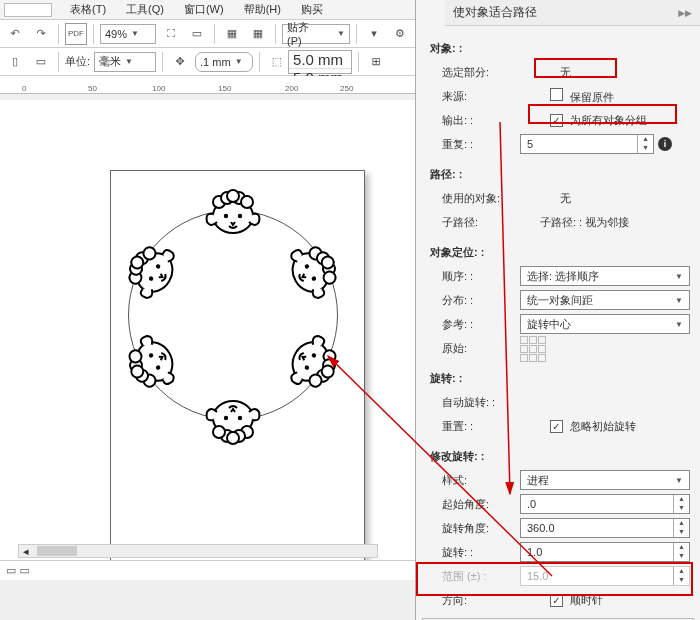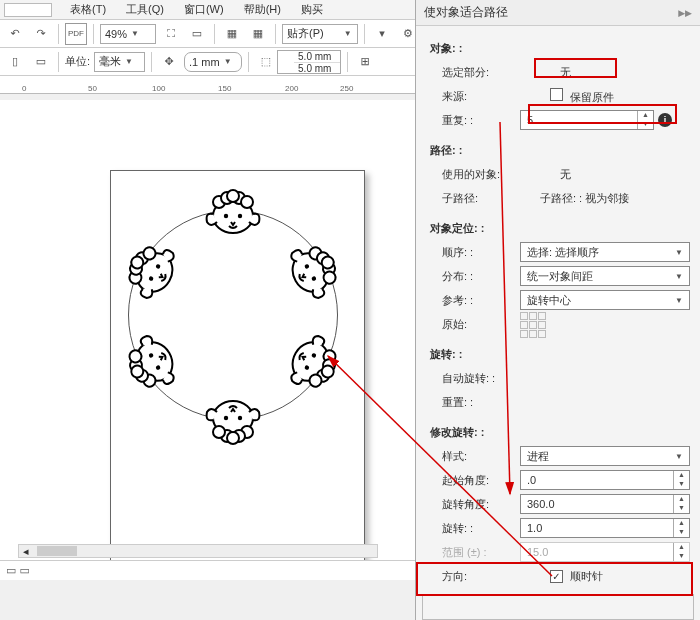--- a/index.html
+++ b/index.html
@@ -8,33 +8,33 @@
   .topbar { height: 20px; background: #f4f4f4; display: flex; align-items: center; padding-left: 4px; border-bottom: 1px solid #ccc; }
   .topbar .tab { width: 48px; height: 14px; border: 1px solid #bbb; background: #fff; margin-right: 8px; }
   .menu { padding: 0 10px; font-size: 11px; }
 
   .toolbar1, .toolbar2 { height: 28px; background: #fff; border-bottom: 1px solid #ccc; display: flex; align-items: center; padding: 0 4px; gap: 4px; }
   .tbtn { width: 22px; height: 22px; border: 1px solid transparent; display: flex; align-items: center; justify-content: center; color: #555; font-size: 11px; }
   .sep { width: 1px; height: 20px; background: #ccc; margin: 0 2px; }
   .combo { height: 20px; border: 1px solid #aaa; background: #fff; padding: 0 4px; display: flex; align-items: center; font-size: 11px; position: relative; }
   .combo .arrow { margin-left: 4px; font-size: 8px; color: #555; }
   .dual-field { display: flex; flex-direction: column; height: 24px; border: 1px solid #aaa; }
-  .dual-field .row { flex: 1; display: flex; align-items: center; font-size: 10px; padding: 0 4px; margin-left: 16px; }
+  .dual-field .row { flex: 1; display: flex; align-items: center; font-size: 15px; padding: 0 4px; }
   .dual-field .row + .row { border-top: 1px solid #ddd; }
 
   .ruler-h { height: 18px; background: #fff; position: relative; border-bottom: 1px solid #bbb; font-size: 8px; color: #666; display:flex; align-items:flex-end; padding-left:18px; }
   .ruler-h span { position:absolute; bottom:0; }
   .canvas-area { position: absolute; top: 100px; left: 0; width: 415px; height: 480px; background: #fff; }
   .canvas-page { position:absolute; left:110px; top:70px; width:255px; height:395px; background:#fff; border:1px solid #666; box-shadow:4px 4px 6px rgba(0,0,0,0.25); }
   .obj-circle { position:absolute; left:128px; top:110px; width:210px; height:210px; border:1px solid #555; border-radius:50%; }
   .sheep { position:absolute; width:60px; height:50px; }
   .sheep svg { width:100%; height:100%; }
 
   .panel { position:absolute; top:0; right:0; width:285px; height:620px; background:#f4f4f4; border-left:1px solid #aaa; font-size:11px; overflow:hidden; }
-  .panel-title { padding:4px 8px; font-size:12px; background:#eee; border-bottom:1px solid #ccc; display:flex; justify-content:space-between; align-items:center; }
+  .panel-title { padding:4px 8px; font-size:12px; background:#eee; border-bottom:1px solid #ccc; display:flex; justify-content:space-between; align-items:center;margin-left:29px; }
   .panel-title .arr { font-size:9px; color:#888; }
   .panel-body { padding:4px 10px 0 14px; }
   .prow { display:flex; align-items:center; height:24px; }
   .psub { width:90px; padding-left:12px; }
   .pfield { flex:1; }
   .pinput { display:flex; border:1px solid #888; background:#fff; height:20px; align-items:center; }
   .pinput span { flex:1; padding:0 6px; }
   .pinput .spin2 { width:16px; border-left:1px solid #aaa; display:flex; flex-direction:column; height:100%; }
   .pinput .spin2 div { flex:1; font-size:7px; text-align:center; line-height:1.1; color:#555; }
   .pselect { border:1px solid #888; background:#fff; height:20px; display:flex; align-items:center; padding:0 6px; justify-content:space-between; }
@@ -81,38 +81,38 @@
   <div class="combo" style="width:56px;">
     <span>49%</span>
       <span class="arrow">▼</span>
   </div>
   <div class="tbtn">⛶</div>
   <div class="tbtn">▭</div>
   <div class="sep"></div>
   <div class="tbtn">▦</div>
   <div class="tbtn">▦</div>
   <div class="sep"></div>
-  <div class="combo" style="width:76px;gap:16px;">
+  <div class="combo" style="width:68px;gap:16px;">
     <span>贴齐(P)</span>
       <span class="arrow">▼</span>
   </div>
   <div class="sep"></div>
   <div class="tbtn">▾</div>
   <div class="tbtn">⚙</div>
   <div class="sep"></div>
   <div class="tbtn">▶</div>
   <span>启动</span>
 </div>
 
 <div class="toolbar2">
   <div class="tbtn">▯</div>
   <div class="tbtn">▭</div>
   <div class="sep"></div>
   <span>单位:</span>
-  <div class="combo" style="width:51px;">
+  <div class="combo" style="width:62px;">
     <span>毫米</span>
       <span class="arrow">▼</span>
   </div>
   <div class="sep"></div>
   <div class="tbtn">✥</div>
   <div class="combo" style="width:58px;border-radius:7px;">
     <span>.1 mm</span>
       <span class="arrow">▼</span>
   </div>
   <div class="sep"></div>
@@ -285,20 +285,27 @@
       </div>
     <div class="prow">
         <span class="psub">选定部分:</span>
         <span class="pfield" style="padding-left:40px;">无</span>
       </div>
     <div class="prow">
         <span class="psub">来源:</span>
       <span class="pfield" style="padding-left:30px;">
         <span class="chk"></span>
         <span>保留原件</span>
+      </span>
+    </div>
+    <div class="prow">
+        <span class="psub">输出: :</span>
+      <span class="pfield" style="padding-left:30px;">
+        <span class="chk">✓</span>
+        <span>为所有对象分组</span>
       </span>
     </div>
     <div class="prow">
         <span class="psub">重复: :</span>
       <span class="pfield" style="display:flex;align-items:center;gap:4px;">
         <div class="pinput" style="width:134px;">
             <span>5</span>
             <div class="spin2">
               <div>▲</div>
               <div>▼</div>
@@ -360,20 +367,24 @@
     </div>
 
     <div class="prow section-head">
         <span>旋转: :</span>
       </div>
     <div class="prow">
         <span class="psub">自动旋转: :</span>
       </div>
     <div class="prow">
         <span class="psub">重置: :</span>
+      <span class="pfield" style="padding-left:30px;">
+        <span class="chk">✓</span>
+        <span>忽略初始旋转</span>
+      </span>
     </div>
 
     <div class="prow section-head">
         <span>修改旋转: :</span>
       </div>
     <div class="prow">
         <span class="psub">样式:</span>
       <div class="pselect" style="flex:1;">
           <span>进程</span>
           <span class="dd">▼</span>

